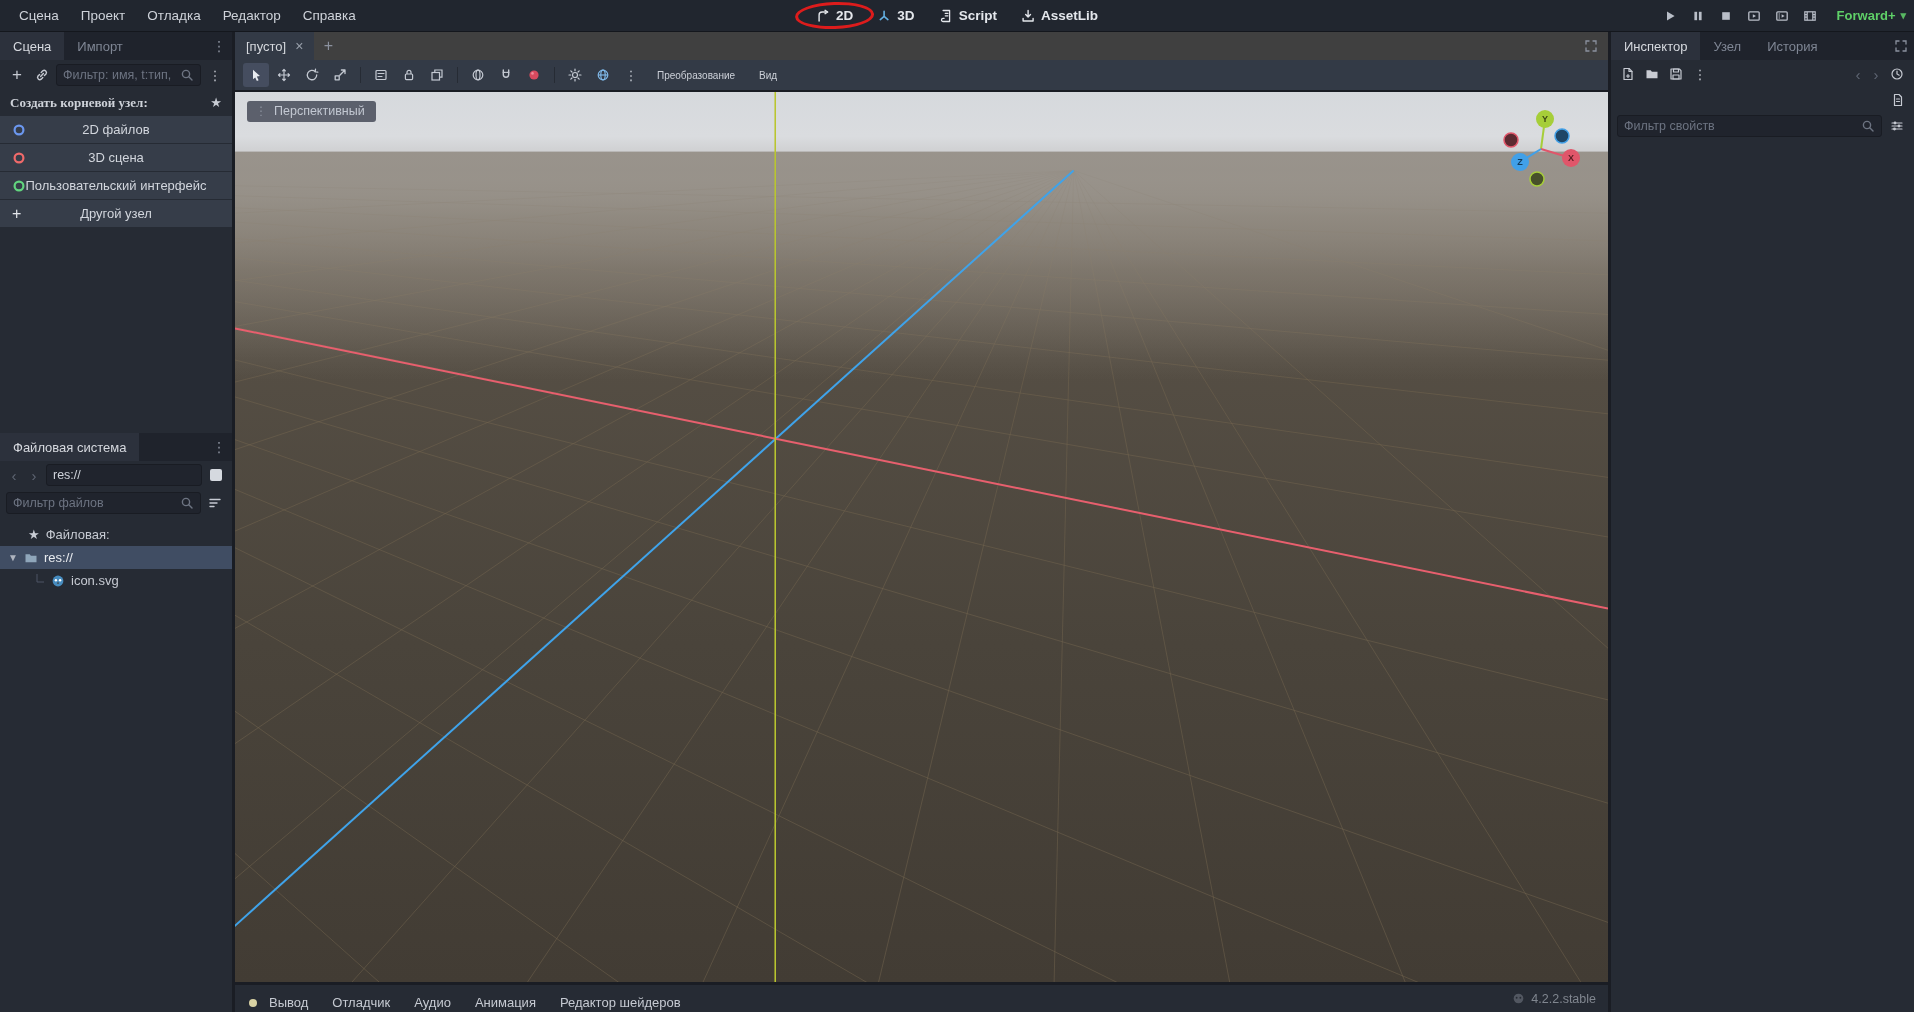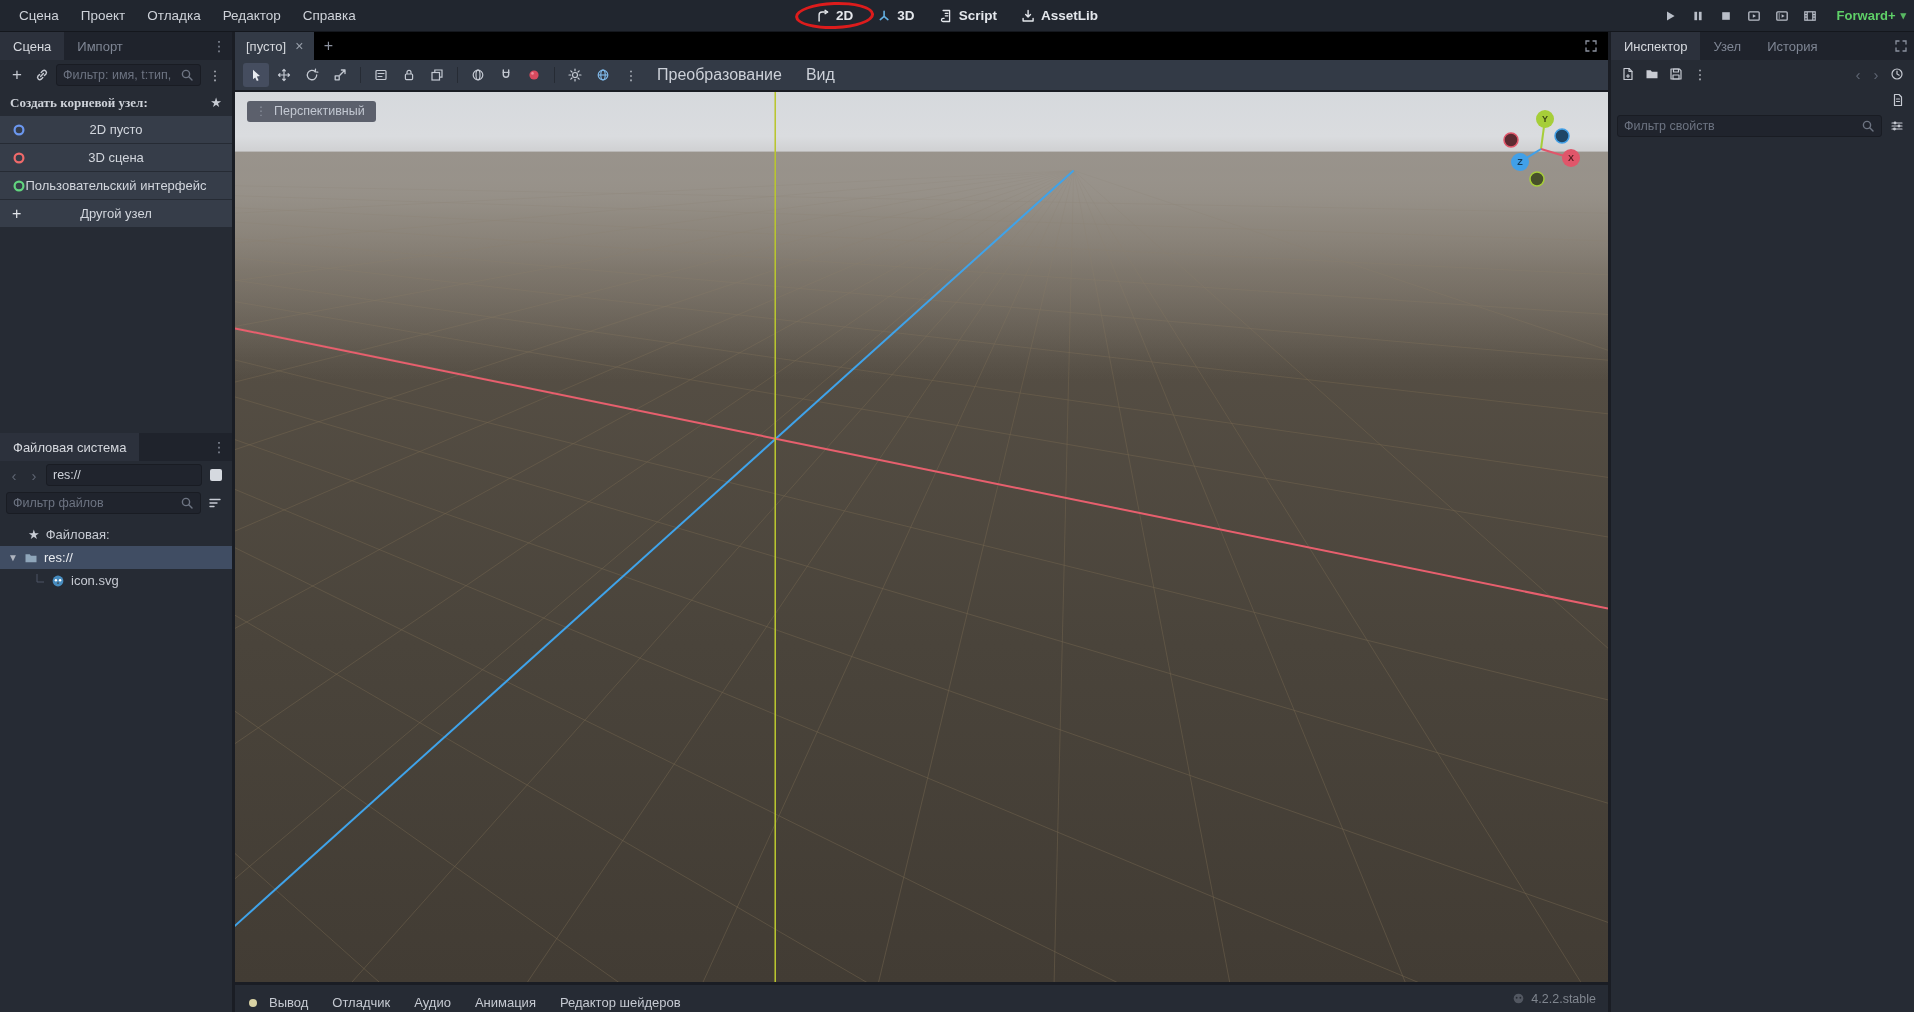--- a/index.html
+++ b/index.html
@@ -62,30 +62,30 @@
   .white-square { width:20px; height:20px; display:flex; align-items:center; justify-content:center; }
   .white-square span { width:12px; height:12px; background:#d5d9df; border-radius:2px; display:block; }
 
   .fs-tree { flex:1; min-height:0; padding-top:6px; font-size:13px; color:#c6cad2; overflow:hidden; }
   .tree-row { height:23px; display:flex; align-items:center; gap:6px; padding:0 8px; }
   .tree-row.selected { background:#404d63; color:#e9ecf0; }
   .tree-caret { width:10px; color:#aeb4bf; font-size:10px; }
   .tree-indent { width:14px; flex:none; }
 
   
-  .scene-tabbar { height:28px; flex:none; background:#000000; display:flex; align-items:stretch;justify-content:space-between; }
+  .scene-tabbar { height:28px; flex:none; background:#404040; display:flex; align-items:stretch;justify-content:space-between; }
   .scene-tab { display:flex; align-items:center; gap:9px; padding:0 11px; background:#333a46; color:#d6d9de; font-size:13px; }
   .tab-close { color:#99a0ab; font-size:14px; }
   .newtab-btn { width:28px; display:flex; align-items:center; justify-content:center; color:#8b919e; font-size:16px; }
 
   .vp-toolbar { height:30px; flex:none; background:#333a46; display:flex; align-items:center; padding:0 8px; gap:2px; }
   .tool-btn { width:26px; height:24px; border-radius:3px; display:flex; align-items:center; justify-content:center; color:#c4c9d2; flex:none; }
   .tool-btn.active { background:#454d5f; color:#e9ecf1; }
   .tool-sep { width:1px; height:16px; background:#262b34; margin:0 5px; flex:none; }
-  .tool-menu { padding:0 11px; font-size:16px; color:#ccd0d8; flex:none; }
+  .tool-menu { padding:0 11px; font-size:10px; color:#ccd0d8; flex:none; }
 
   .viewport { flex:1; min-height:0; position:relative; border-top:2px solid #1a1d24; border-bottom:2px solid #1a1d24; overflow:hidden; }
   .viewport > svg.scene3d { position:absolute; inset:0; width:100%; height:100%; display:block; }
   .persp-pill { position:absolute; top:9px; left:12px; display:flex; align-items:center; gap:7px;
     background:rgba(56,62,76,0.78); border-radius:3px; padding:3px 11px 4px 8px; font-size:12.5px; color:#c3c8d2; }
   .persp-pill .grip { color:#8b919e; font-size:12px; }
   .gizmo { position:absolute; top:2px; right:12px; }
 
   .bottom-bar { height:28px; flex:none; background:#262b34; border-top:1px solid #1a1d24;
     display:flex; align-items:center; padding:0 12px; font-size:13px; color:#c6cad2; }
@@ -230,21 +230,21 @@
         <span class="star">★</span>
       </div>
 
       <div class="node-options">
         <button class="node-option">
           <span class="opt-icon">
             <svg class="i" viewBox="0 0 14 14">
                 <circle cx="7" cy="7" r="4.4" fill="none" stroke="#6b97ef" stroke-width="2.2"></circle>
               </svg>
           </span>
-          <span>2D пусто</span>
+          <span>2D файлов</span>
         </button>
         <button class="node-option">
           <span class="opt-icon">
             <svg class="i" viewBox="0 0 14 14">
                 <circle cx="7" cy="7" r="4.4" fill="none" stroke="#f06a6a" stroke-width="2.2"></circle>
               </svg>
           </span>
           <span>3D сцена</span>
         </button>
         <button class="node-option">

